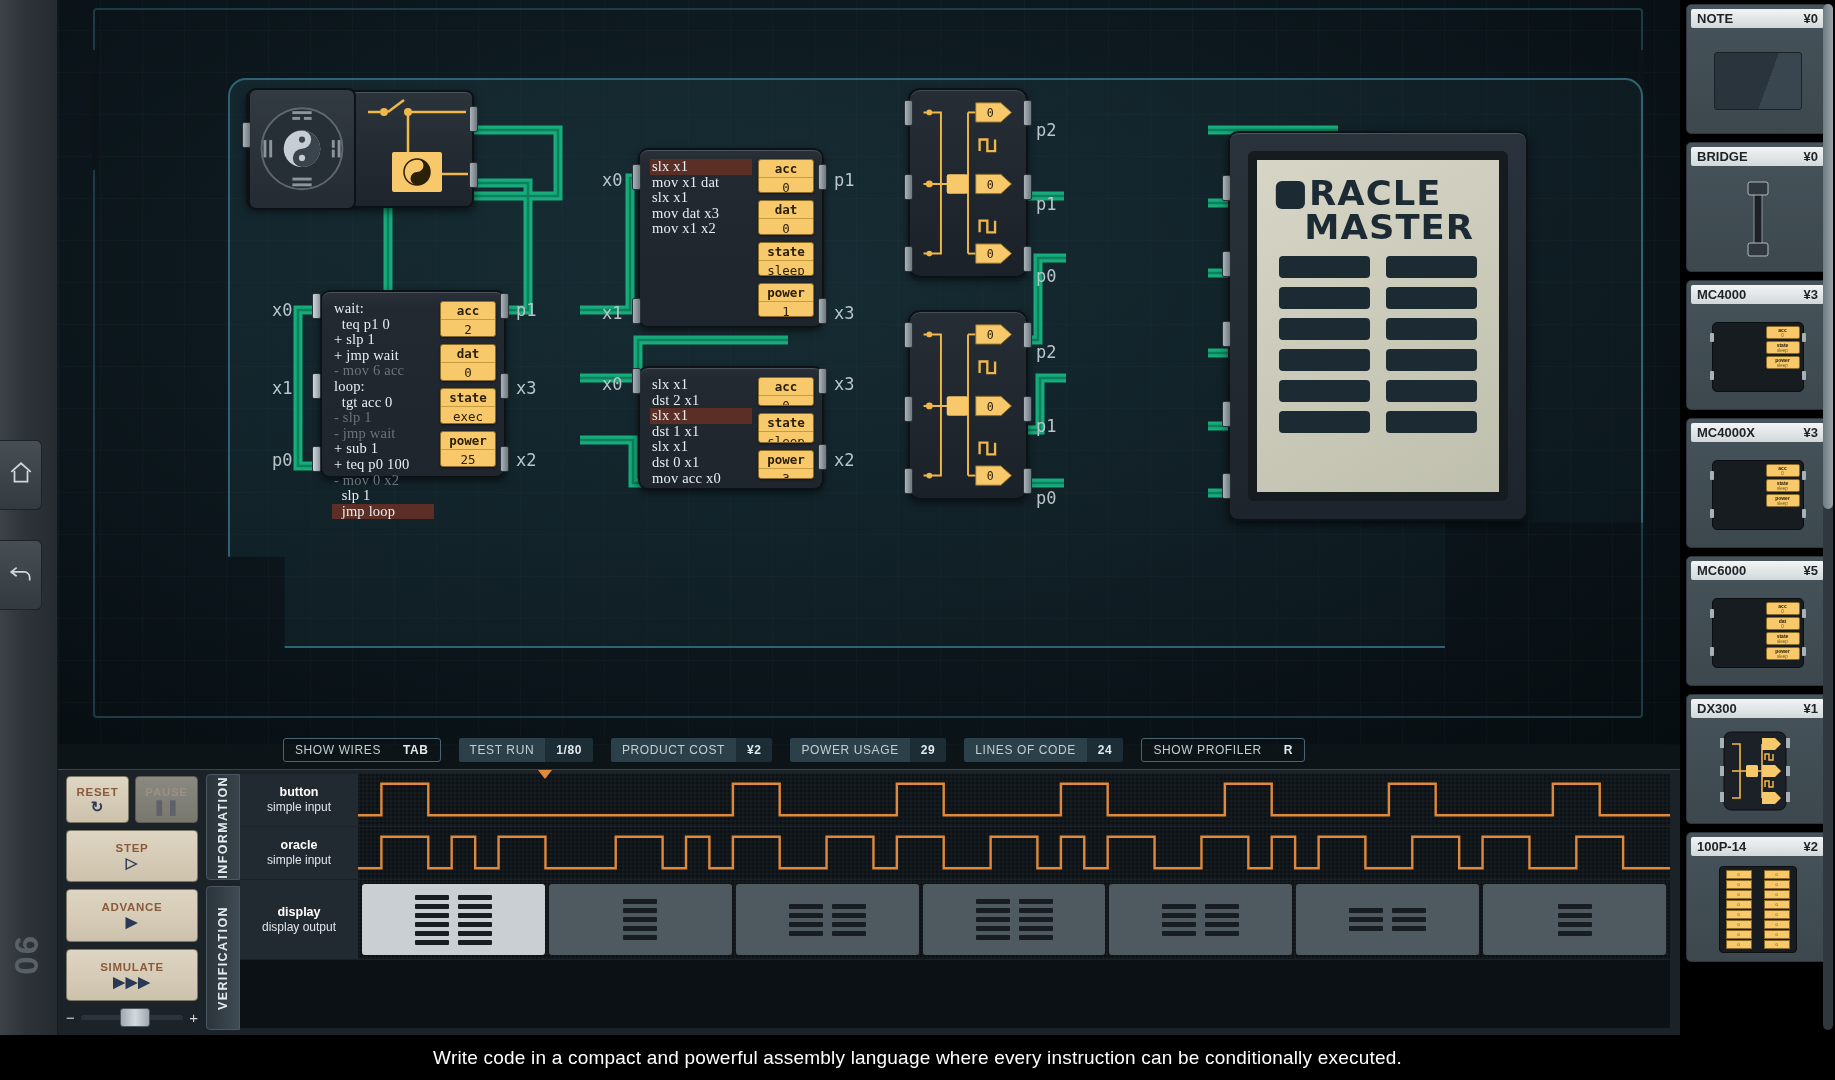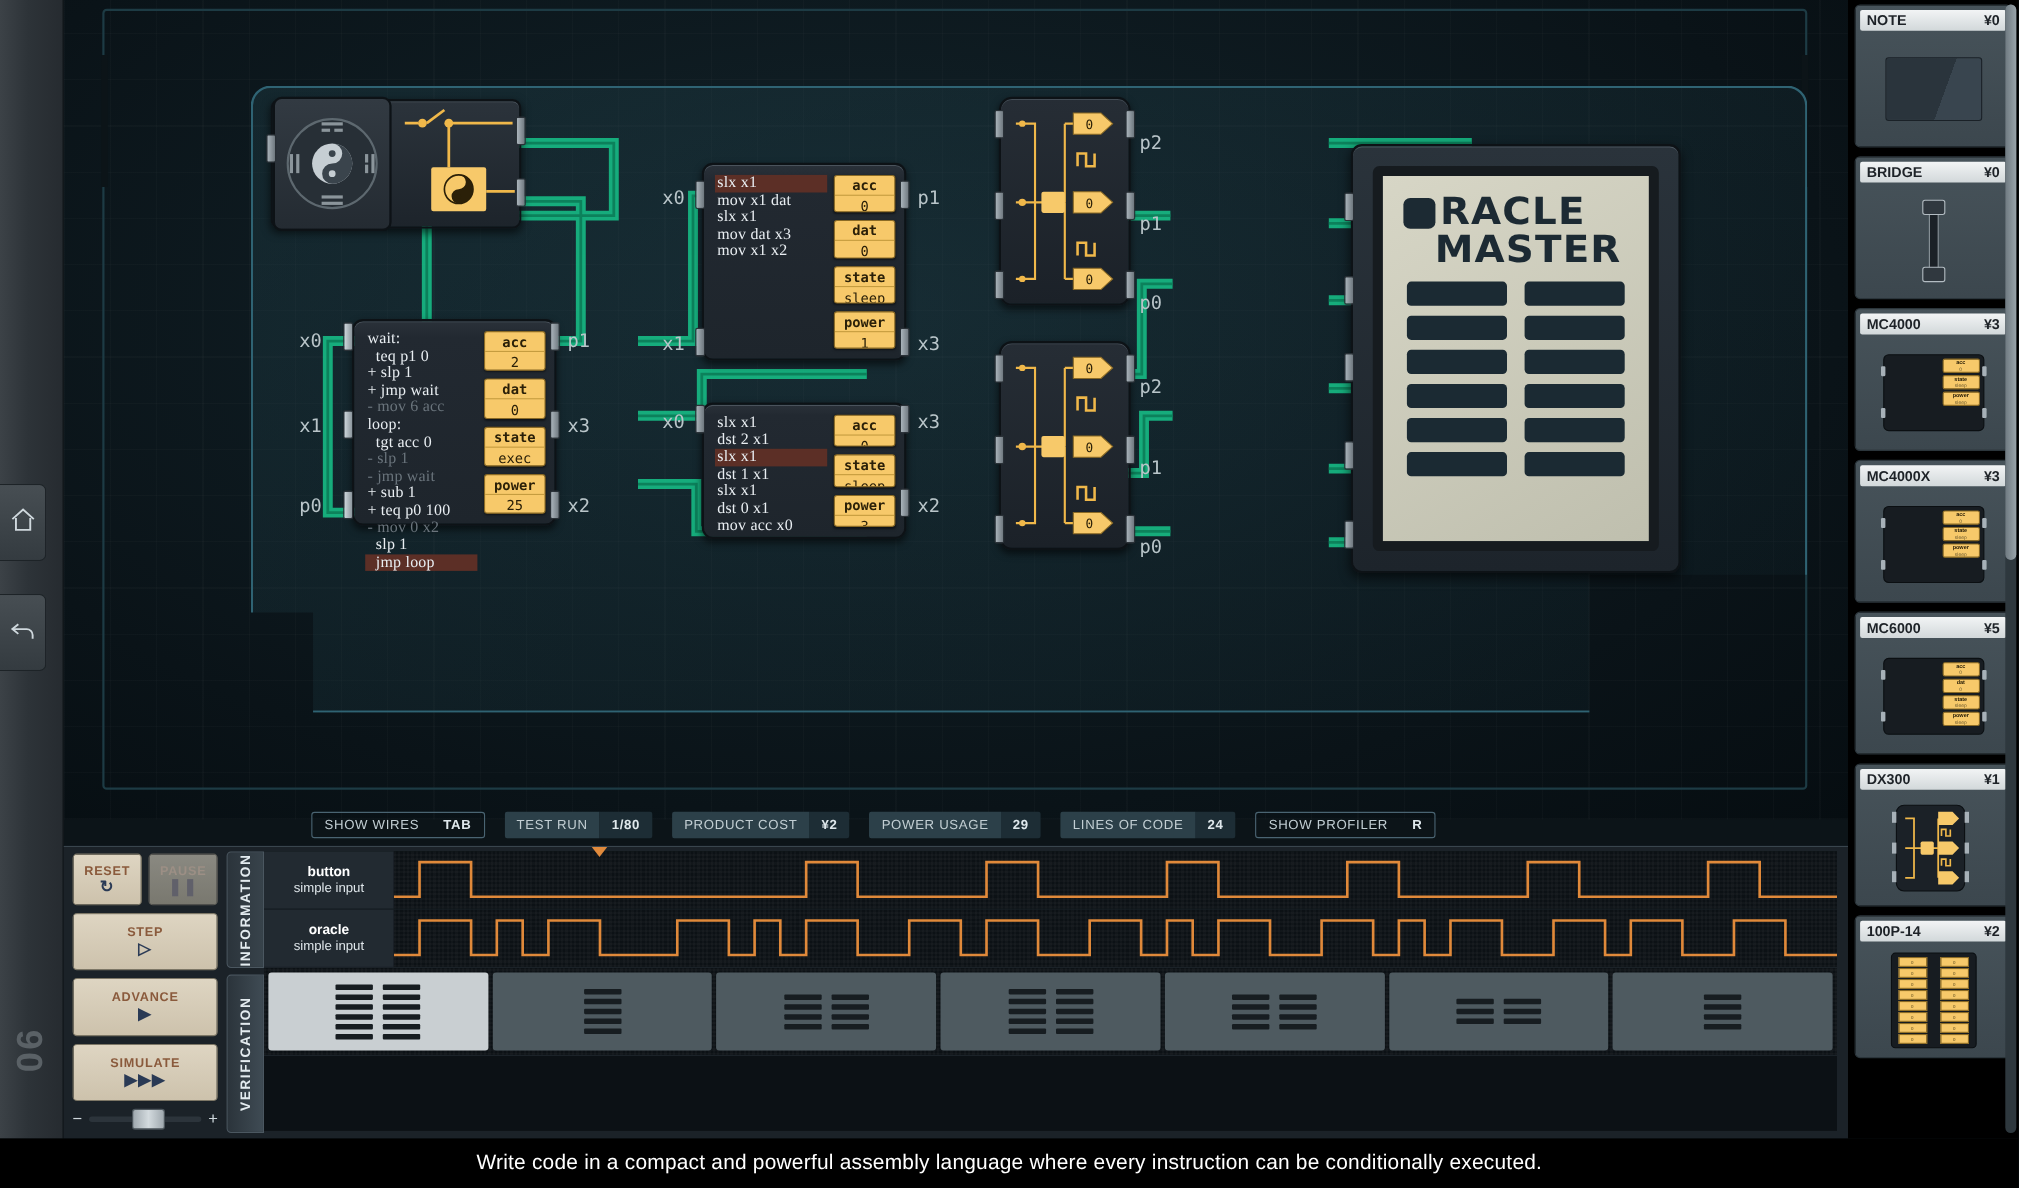--- a/index.html
+++ b/index.html
@@ -718,20 +718,24 @@
             <div class="n">oracle</div>
             <div class="t">simple input</div>
           </div>
           <div class="wplot">
             <svg viewBox="0 0 1290 53" preserveAspectRatio="none">
               <path d="M0 42 L0.0 42 L23.0 42 L23.0 10 L46.1 10 L46.1 10 L69.1 10 L69.1 42 L92.1 42 L92.1 10 L115.2 10 L115.2 42 L138.2 42 L138.2 10 L161.2 10 L161.2 10 L184.3 10 L184.3 42 L207.3 42 L207.3 42 L230.4 42 L230.4 42 L253.4 42 L253.4 10 L276.4 10 L276.4 10 L299.5 10 L299.5 42 L322.5 42 L322.5 10 L345.5 10 L345.5 42 L368.6 42 L368.6 10 L391.6 10 L391.6 10 L414.6 10 L414.6 42 L437.7 42 L437.7 42 L460.7 42 L460.7 10 L483.7 10 L483.7 10 L506.8 10 L506.8 42 L529.8 42 L529.8 10 L552.9 10 L552.9 10 L575.9 10 L575.9 42 L598.9 42 L598.9 42 L622.0 42 L622.0 10 L645.0 10 L645.0 10 L668.0 10 L668.0 42 L691.1 42 L691.1 10 L714.1 10 L714.1 42 L737.1 42 L737.1 10 L760.2 10 L760.2 10 L783.2 10 L783.2 42 L806.3 42 L806.3 42 L829.3 42 L829.3 10 L852.3 10 L852.3 10 L875.4 10 L875.4 42 L898.4 42 L898.4 10 L921.4 10 L921.4 42 L944.5 42 L944.5 10 L967.5 10 L967.5 10 L990.5 10 L990.5 42 L1013.6 42 L1013.6 42 L1036.6 42 L1036.6 10 L1059.6 10 L1059.6 10 L1082.7 10 L1082.7 42 L1105.7 42 L1105.7 10 L1128.8 10 L1128.8 10 L1151.8 10 L1151.8 42 L1174.8 42 L1174.8 42 L1197.9 42 L1197.9 10 L1220.9 10 L1220.9 10 L1243.9 10 L1243.9 42 L1267.0 42 L1267.0 42 L1290.0 42" fill="none" stroke="#e0893a" stroke-width="2.4" vector-effect="non-scaling-stroke"></path>
             </svg>
           </div>
         </div>
         <div class="wrow display">
+          <div class="wlabel">
+            <div class="n">display</div>
+            <div class="t">display output</div>
+          </div>
           <div class="wplot">
             <div class="dispcells">
               <div class="dcell active">
                 <div class="dcol">
                   <div class="dseg"></div>
                   <div class="dseg"></div>
                   <div class="dseg"></div>
                   <div class="dseg"></div>
                   <div class="dseg"></div>
                   <div class="dseg"></div>

